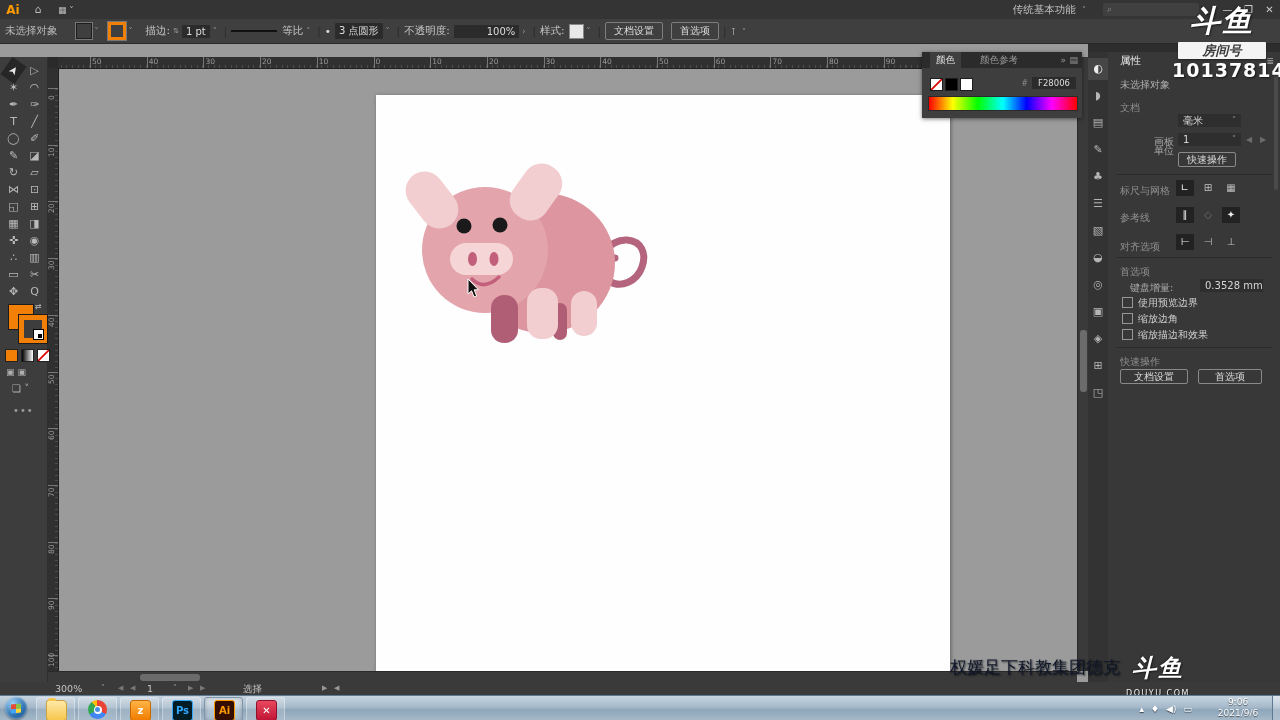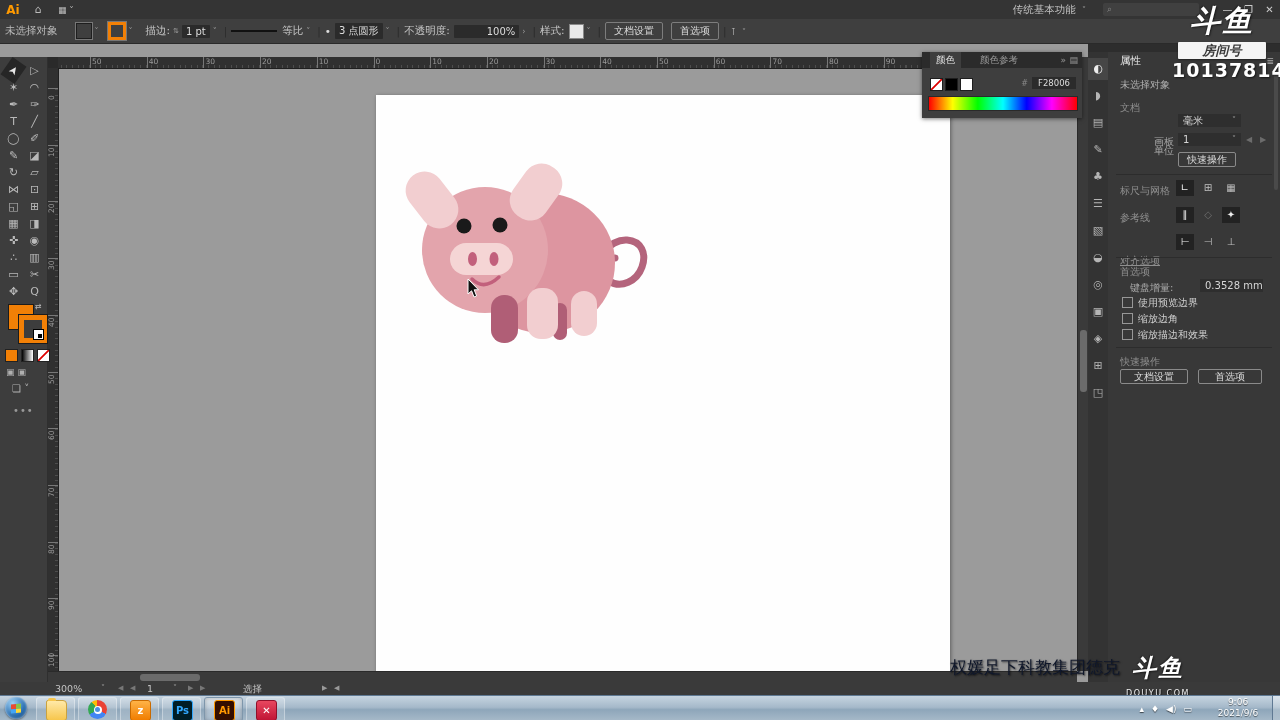--- a/index.html
+++ b/index.html
@@ -412,21 +412,21 @@
     <div class="p-div" style="top:122px;"></div>
     <div id="p-groups">
         <span class="p-sec" style="top: 132px;">标尺与网格</span>
         <span class="pi-btn active" style="left: 68px; top: 128px;">∟</span>
         <span class="pi-btn " style="left: 91px; top: 128px;">⊞</span>
         <span class="pi-btn " style="left: 114px; top: 128px;">▦</span>
         <span class="p-sec" style="top: 159px;">参考线</span>
         <span class="pi-btn active" style="left: 68px; top: 155px;">∥</span>
         <span class="pi-btn dim" style="left: 91px; top: 155px;">◇</span>
         <span class="pi-btn active" style="left: 114px; top: 155px;">✦</span>
-        <span class="p-sec" style="top: 202px; text-decoration: underline;">对齐选项</span>
+        <span class="p-sec" style="top: 188px;">对齐选项</span>
         <span class="pi-btn active" style="left: 68px; top: 182px;">⊢</span>
         <span class="pi-btn " style="left: 91px; top: 182px;">⊣</span>
         <span class="pi-btn " style="left: 114px; top: 182px;">⊥</span>
       </div>
     <div class="p-div" style="top:205px;"></div>
     <span class="p-sec" style="top:213px;">首选项</span>
     <span class="p-lab" style="left:22px;top:229px;">键盘增量:</span>
     <span class="p-drop" style="left:92px;top:227px;width:58px;">0.3528 mm</span>
     <div id="p-checks">
         <span class="p-check" style="top: 245px;"></span>

